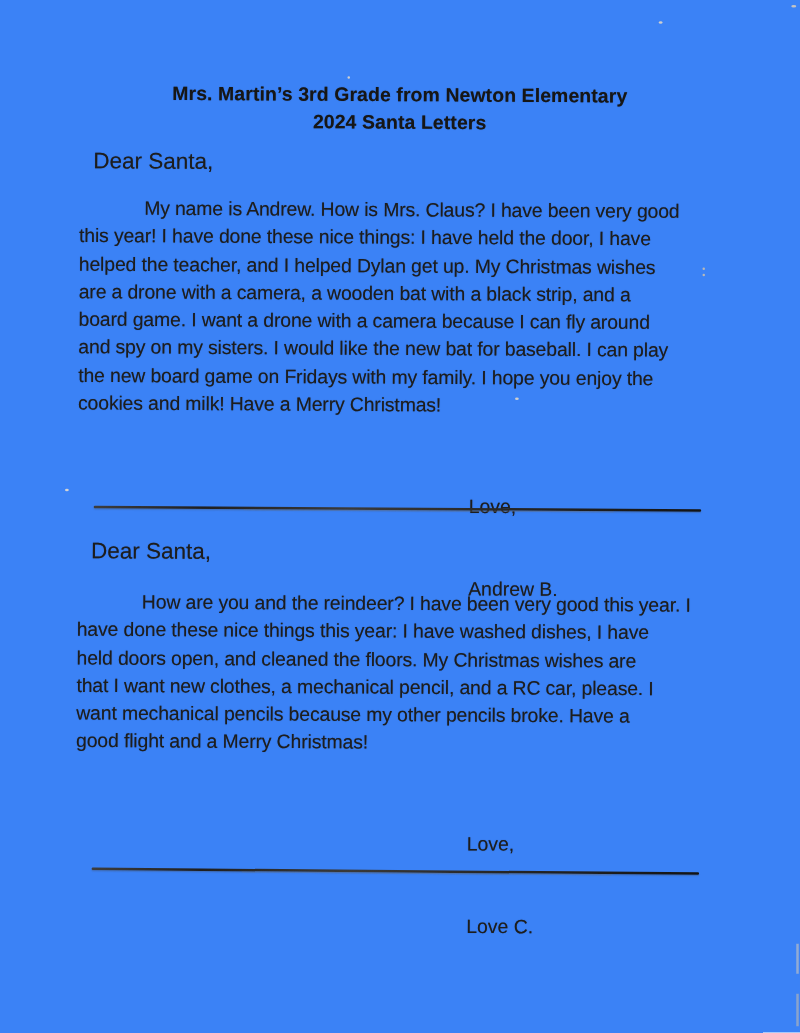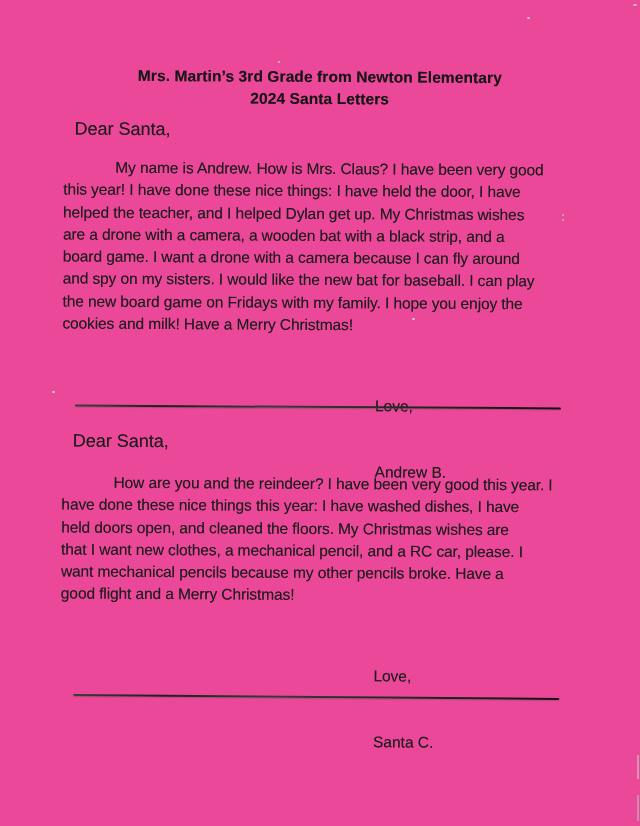--- a/index.html
+++ b/index.html
@@ -4,21 +4,21 @@
 <style>
   html, body {
     margin: 0;
     padding: 0;
     background: #ffffff;
   }
   .page {
     position: relative;
     width: 640px;
     height: 826px;
-    background: #ec4899;
+    background: #3b82f6;
     overflow: hidden;
     font-family: "Liberation Sans", "DejaVu Sans", sans-serif;
     color: #1d1d1d;
   }
   .sheet {
     position: absolute;
     inset: 0;
     transform: rotate(0.33deg);
     transform-origin: 320px 400px;
     text-shadow: 0 0 0.6px rgba(25,25,25,0.55);
@@ -130,21 +130,21 @@
     <div class="letter-body body-2">
         <div class="body-line first-line">How are you and the reindeer? I have been very good this year. I</div>
         <div class="body-line">have done these nice things this year: I have washed dishes, I have</div>
         <div class="body-line">held doors open, and cleaned the floors. My Christmas wishes are</div>
         <div class="body-line">that I want new clothes, a mechanical pencil, and a RC car, please. I</div>
         <div class="body-line">want mechanical pencils because my other pencils broke. Have a</div>
         <div class="body-line">good flight and a Merry Christmas!</div>
       </div>
     <div class="signature sig-2">
       <div>Love,</div>
-      <div>Santa C.</div>
+      <div>Love C.</div>
     </div>
 
     <div class="divider divider-2"></div>
   </div>
 
   <div class="speck" style="left:527px; top:17px; width:3px; height:2px;"></div>
   <div class="speck" style="left:633px; top:4px; width:4px; height:2px; background:#c4c4c4;"></div>
   <div class="speck" style="left:278px; top:61px; width:2px; height:2px;"></div>
   <div class="speck" style="left:562px; top:214px; width:2px; height:2px; background:#b8b8b8;"></div>
   <div class="speck" style="left:562px; top:219px; width:2px; height:2px; background:#b8b8b8;"></div>

